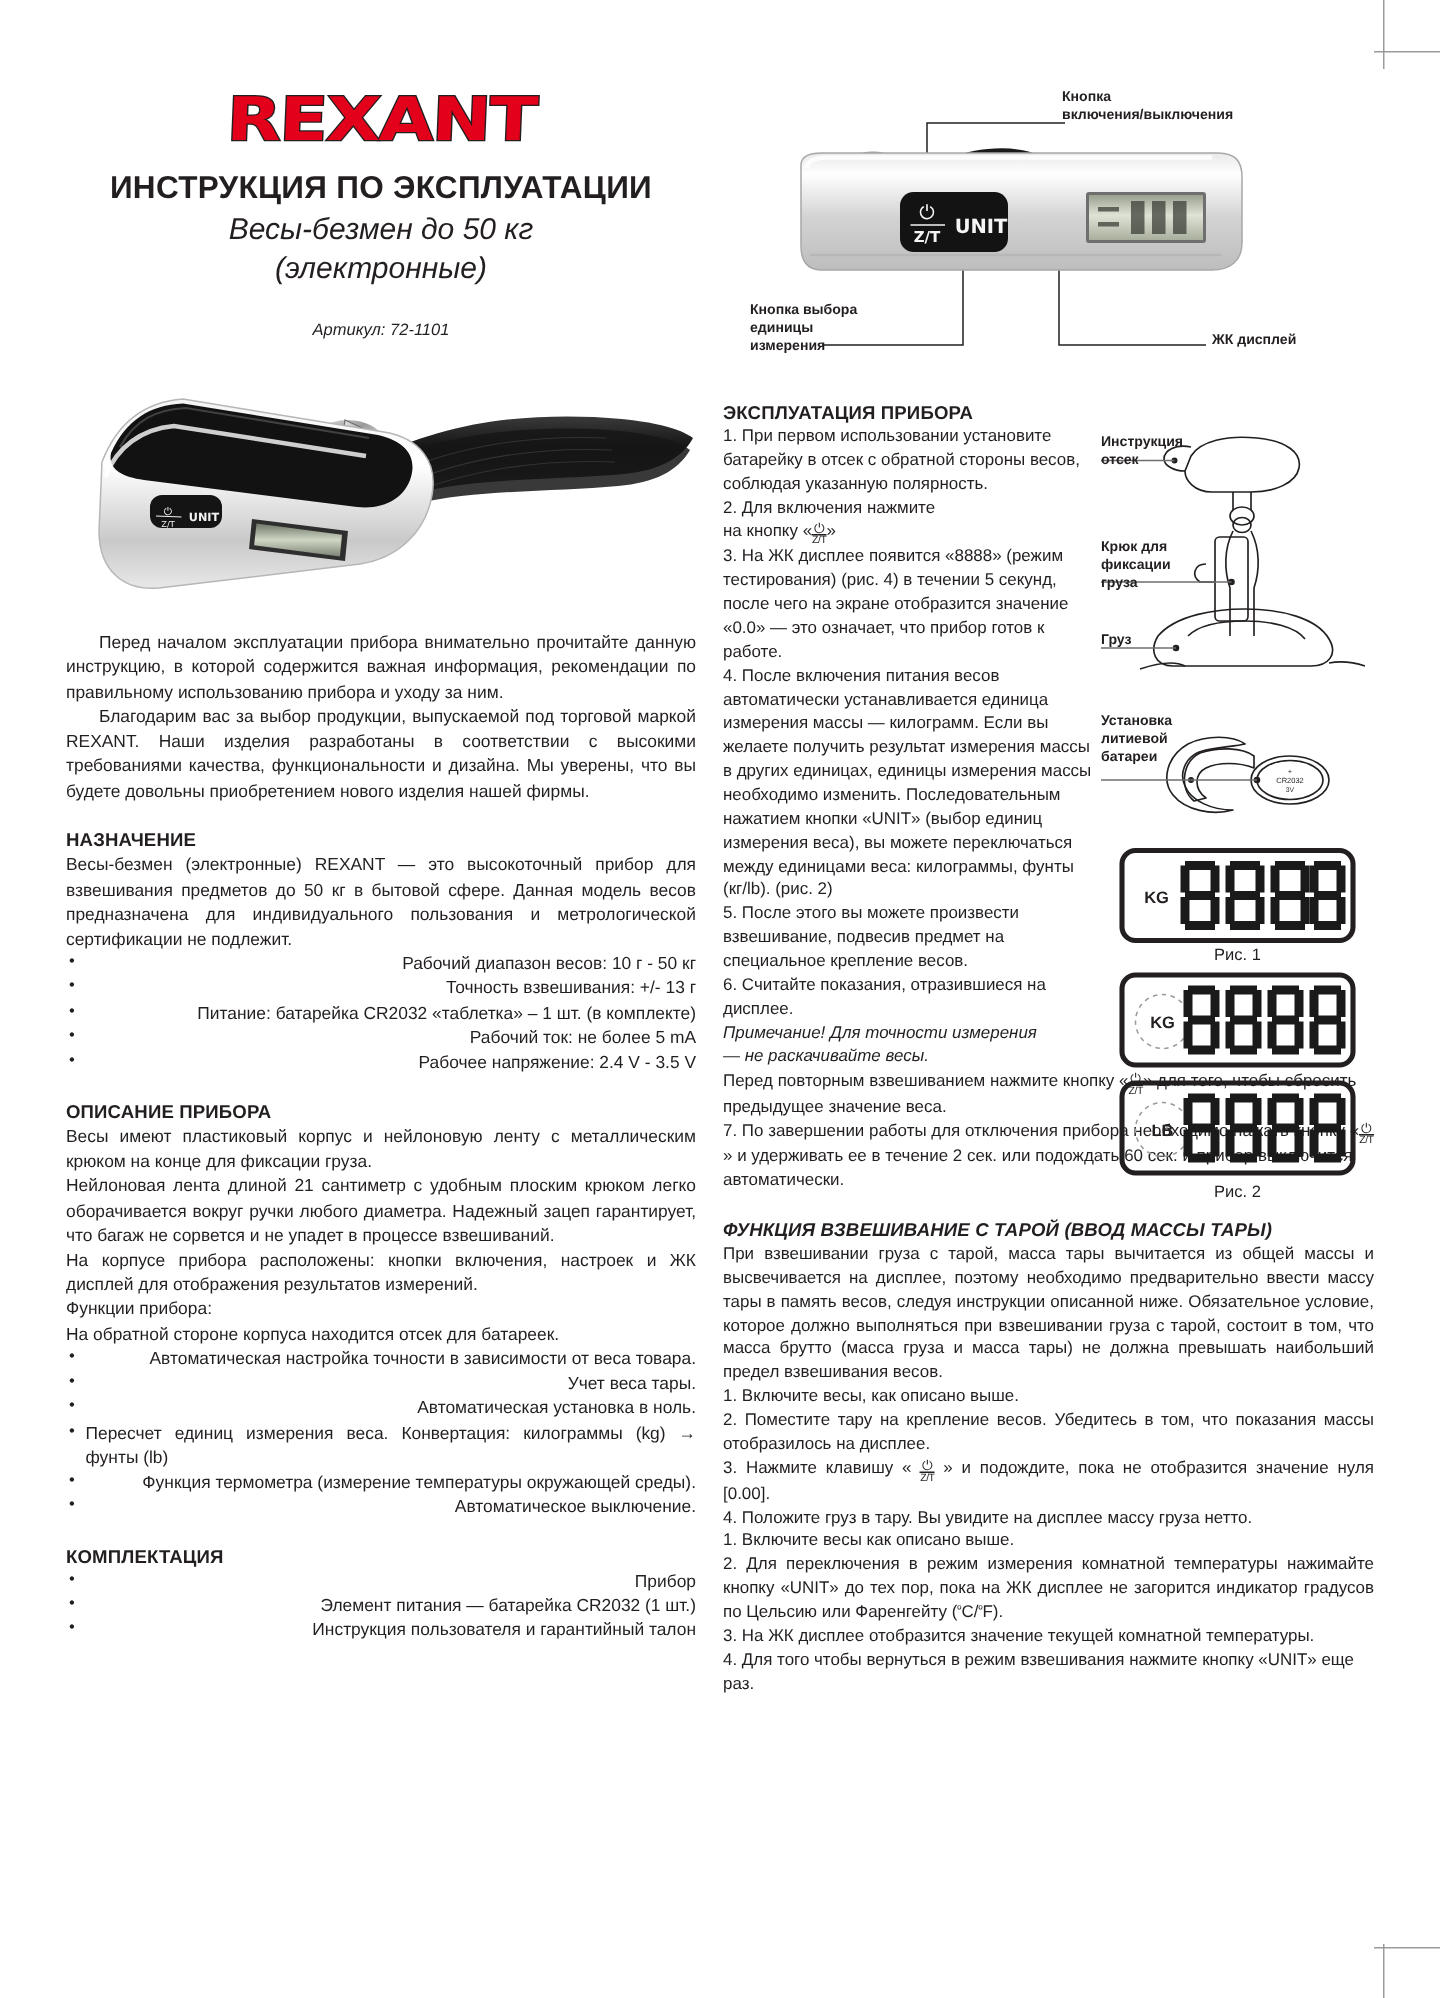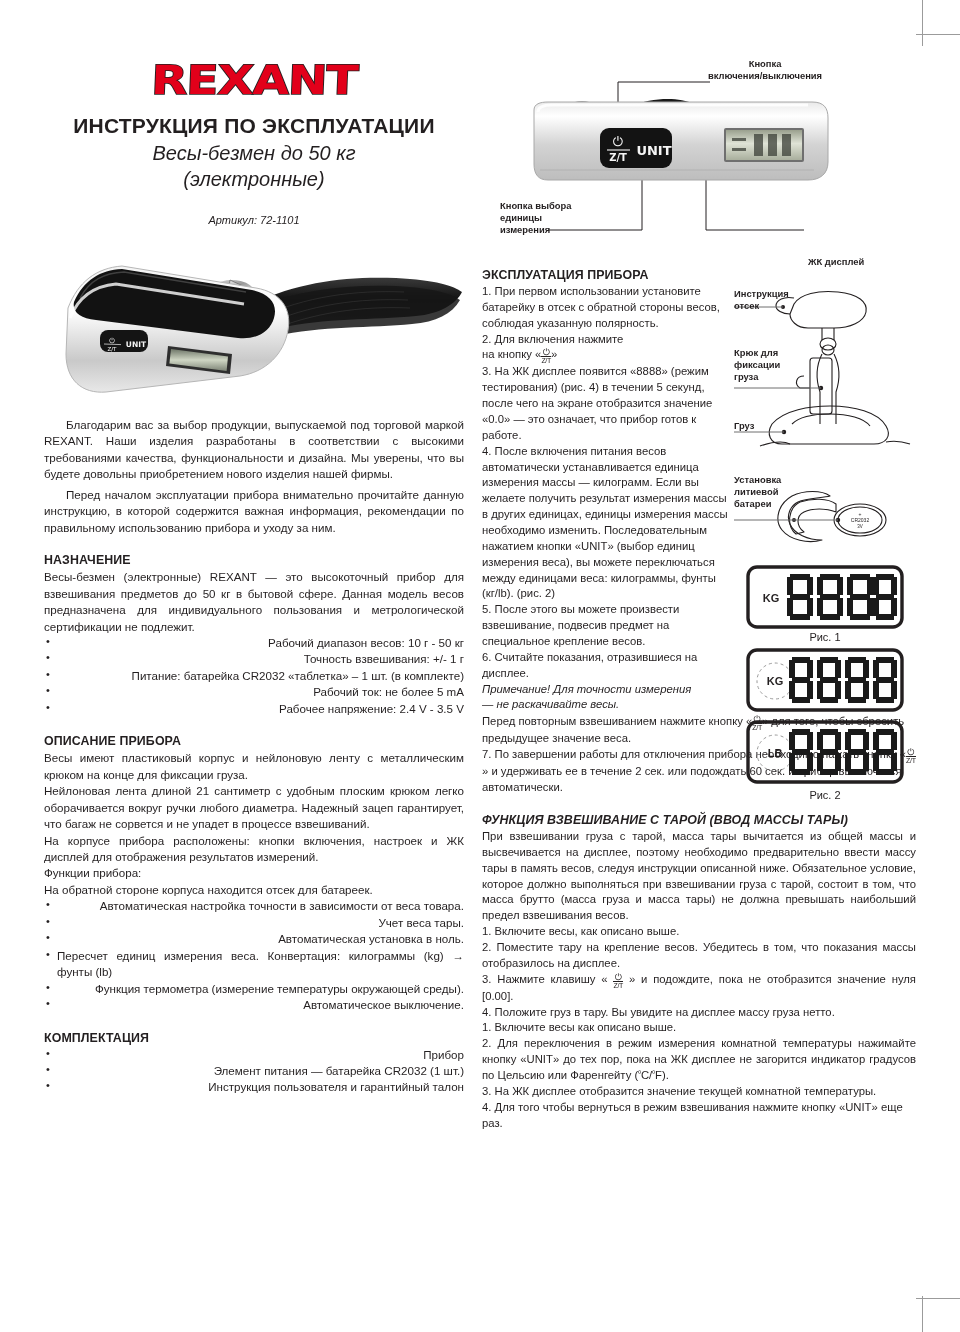--- a/index.html
+++ b/index.html
@@ -201,29 +201,29 @@
         <text x="68" y="109" font-family="DejaVu Sans, sans-serif" font-size="5.5" fill="#f2f2f2" text-anchor="middle">Z/T</text>
         <text x="92" y="105" font-family="DejaVu Sans, sans-serif" font-weight="bold" font-size="7.5" fill="#f2f2f2" text-anchor="middle">UNIT</text>
 
         <path d="M124 104 L 188 112 L 186 132 L 122 124 Z" fill="#2e2e2e"></path>
         <path d="M127 107 L 184 114.5 L 182.6 129 L 125.4 121.5 Z" fill="url(#lcdGrad)"></path>
 
         <path d="M26 76 C 34 56, 50 44, 72 42 L 200 62" fill="none" stroke="#ffffff" stroke-width="3" opacity="0.8"></path>
       </svg>
     </div>
 
+    <p class="p indent" style="margin-top:4px">Перед началом эксплуатации прибора внимательно прочитайте данную инструкцию, в которой содержится важная информация, рекомендации по правильному использованию прибора и уходу за ним.</p>
     <p class="p indent">Благодарим вас за выбор продукции, выпускаемой под торговой маркой REXANT. Наши изделия разработаны в соответствии с высокими требованиями качества, функциональности и дизайна. Мы уверены, что вы будете довольны приобретением нового изделия нашей фирмы.</p>
-    <p class="p indent" style="margin-top:4px">Перед началом эксплуатации прибора внимательно прочитайте данную инструкцию, в которой содержится важная информация, рекомендации по правильному использованию прибора и уходу за ним.</p>
 
     <div class="sec-head">НАЗНАЧЕНИЕ</div>
     <p class="p">Весы-безмен (электронные) REXANT — это высокоточный прибор для взвешивания предметов до 50 кг в бытовой сфере. Данная модель весов предназначена для индивидуального пользования и метрологической сертификации не подлежит.</p>
 
     <ul class="bul">
       <li>Рабочий диапазон весов: 10 г - 50 кг</li>
-      <li>Точность взвешивания: +/- 1 г</li>
+      <li>Точность взвешивания: +/- 13 г</li>
       <li>Питание: батарейка CR2032 «таблетка» – 1 шт. (в комплекте)</li>
       <li>Рабочий ток: не более 5 mA</li>
       <li>Рабочее напряжение: 2.4 V - 3.5 V</li>
     </ul>
 
     <div class="sec-head">ОПИСАНИЕ ПРИБОРА</div>
     <p class="p">Весы имеют пластиковый корпус и нейлоновую ленту с металлическим крюком на конце для фиксации груза.</p>
     <p class="p">Нейлоновая лента длиной 21 сантиметр с удобным плоским крюком легко оборачивается вокруг ручки любого диаметра. Надежный зацеп гарантирует, что багаж не сорвется и не упадет в процессе взвешиваний.</p>
     <p class="p"> На корпусе прибора расположены: кнопки включения, настроек  и ЖК дисплей для отображения результатов измерений.</p>
     <p class="p" style="text-align:left">Функции прибора:</p>
@@ -294,30 +294,30 @@
         <rect x="244" y="78" width="76" height="30" fill="url(#dgLcd)"></rect>
         <g fill="#3c4038" opacity="0.75">
           <rect x="250" y="86" width="14" height="3"></rect>
           <rect x="250" y="96" width="14" height="3"></rect>
           <rect x="272" y="82" width="9" height="22"></rect>
           <rect x="286" y="82" width="9" height="22"></rect>
           <rect x="300" y="82" width="9" height="22"></rect>
         </g>
       </svg>
 
-      <div class="cal" style="left:226px; top:6px;text-align:center;">
+      <div class="cal" style="left:226px; top:6px;">
         <div>Кнопка</div>
         <div>включения/выключения</div>
       </div>
       <div class="cal" style="left:18px; top:148px;">
         <div>Кнопка выбора</div>
         <div>единицы</div>
         <div>измерения</div>
       </div>
-      <div class="cal" style="left:326px; top:168px;margin-top:36px;">ЖК  дисплей</div>
+      <div class="cal" style="left:326px; top:168px;">ЖК  дисплей</div>
     </div>
 
     <div class="sec-head" style="margin-top:20px">ЭКСПЛУАТАЦИЯ ПРИБОРА</div>
 
     <div style="position:relative;">
 
       <div class="figs">
 
         <svg width="182" height="200" viewBox="0 0 182 200">
           <g stroke="#231f20" stroke-width="1.1" fill="none" stroke-linejoin="round">
@@ -507,21 +507,21 @@
             </g>
           </svg>
           <div class="fig-cap" style="margin-top:4px">Рис. 2</div>
         </div>
       </div>
 
       <div class="cal" style="left:252px; top:4px;">
         <div>Инструкция</div>
         <div>отсек</div>
       </div>
-      <div class="cal" style="left:252px; top:63px;">
+      <div class="cal" style="left:252px; top:74px;">
         <div>Крюк для</div>
         <div>фиксации</div>
         <div>груза</div>
       </div>
       <div class="cal" style="left:252px; top:136px;">Груз</div>
       <div class="cal" style="left:252px; top:190px;">
         <div>Установка</div>
         <div>литиевой</div>
         <div>батареи</div>
       </div>

